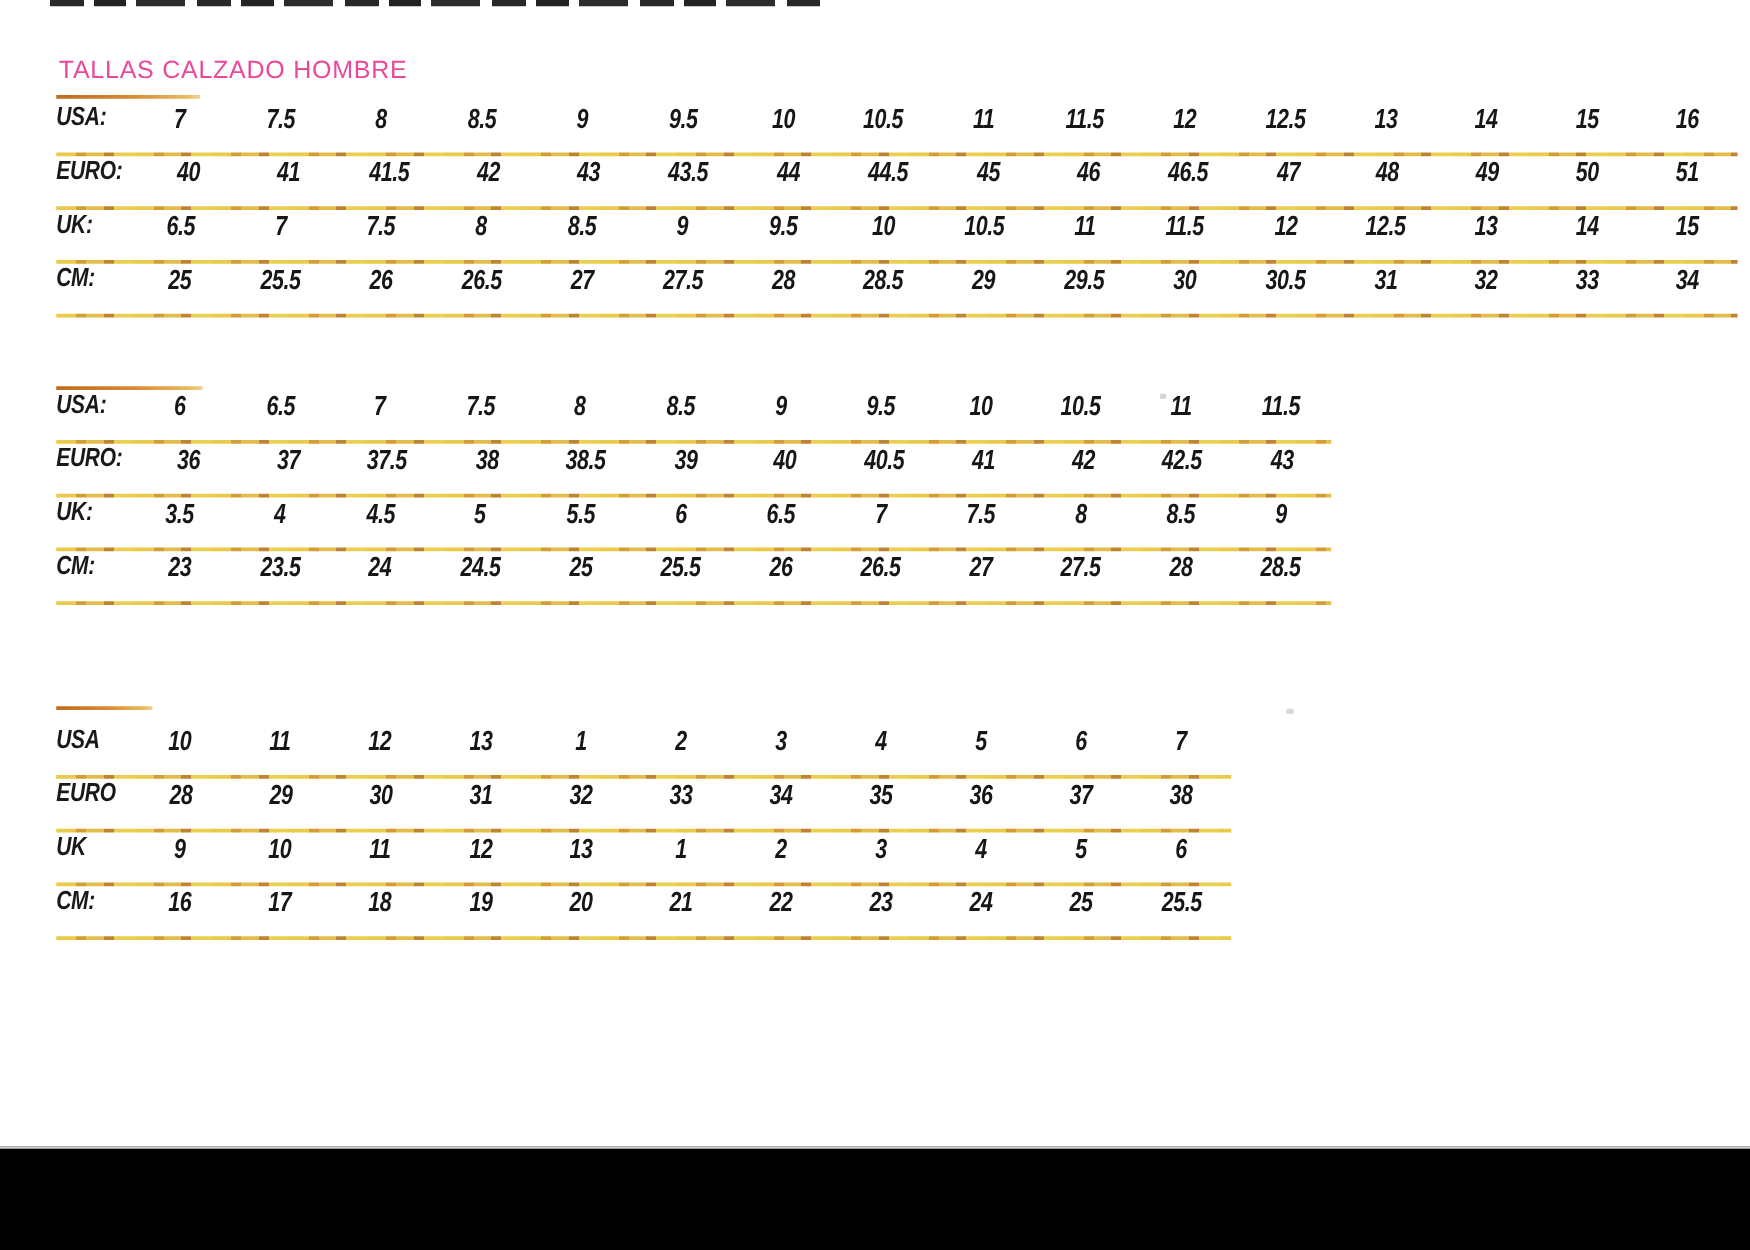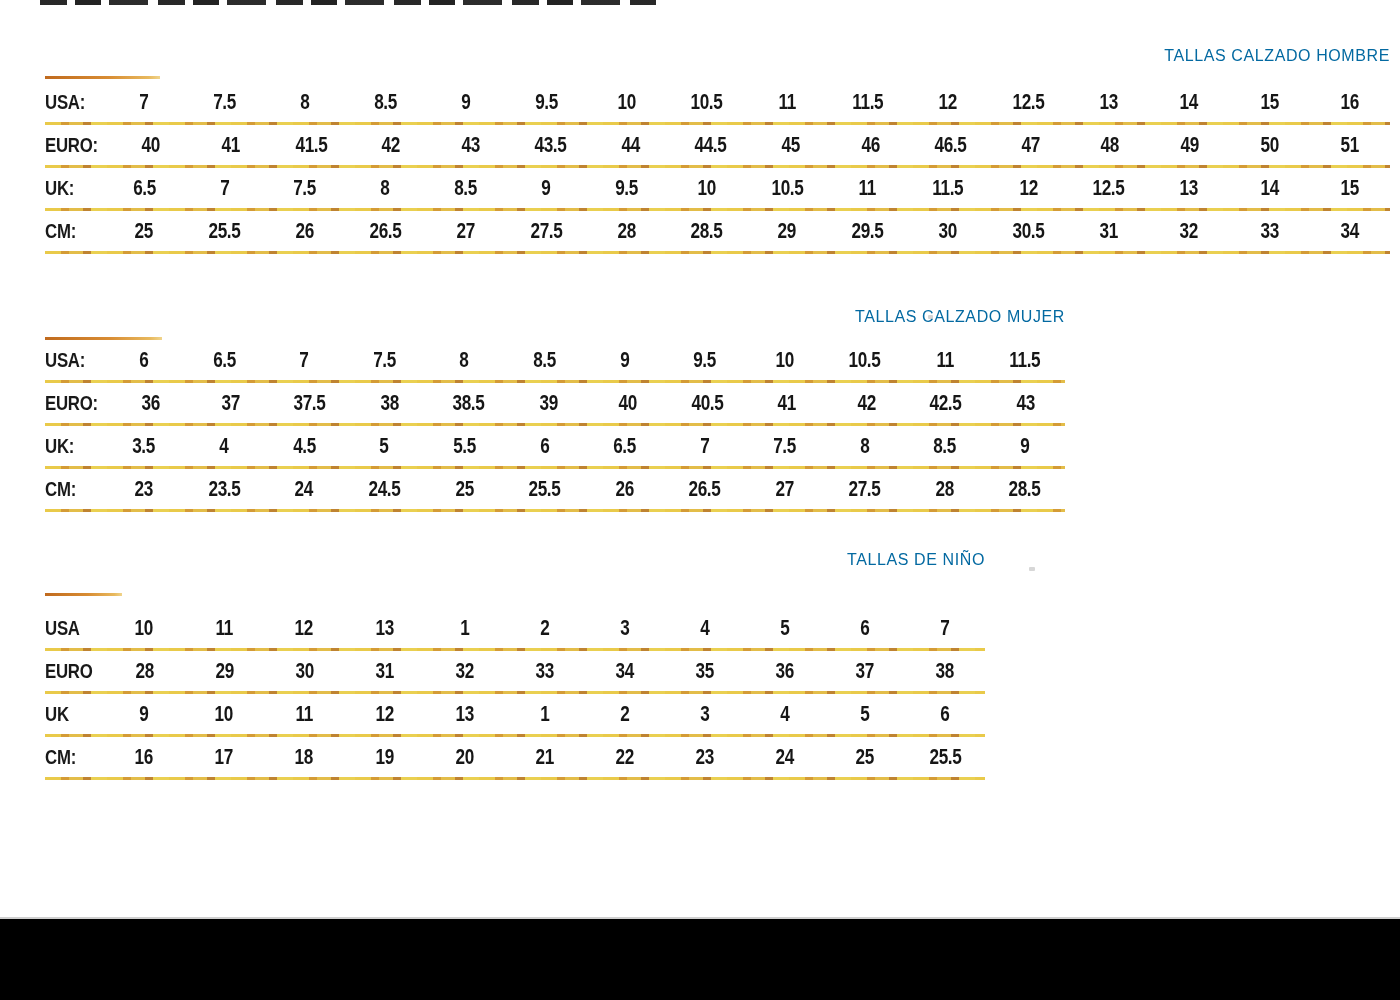--- a/index.html
+++ b/index.html
@@ -18,35 +18,35 @@
       #1a1a1a 69px 108px, rgba(0,0,0,0) 108px 118px);
     opacity:.92;
   }
 
   .sec{position:absolute;left:45px;}
   #sec-men{top:42px;width:1345px;}
   #sec-women{top:303px;width:1020px;}
   #sec-child{top:546px;width:940px;}
 
   .title{
-    font-size:16px;line-height:28px;color:#0369a1;letter-spacing:.6px;
-    margin-left:2px;white-space:nowrap;text-align:right;
+    font-size:20px;line-height:28px;color:#ec4899;letter-spacing:.6px;
+    margin-left:2px;white-space:nowrap;
   }
   #sec-child .title{margin-left:20px;}
 
   .underline{height:3px;background:linear-gradient(90deg,#c06a1e,#d88c33 55%,#e8b95e 90%,#f0d48c);}
   #sec-men .underline{width:115px;margin-top:6px;}
   #sec-women .underline{width:117px;margin-top:6px;}
   #sec-child .underline{width:77px;margin-top:19px;}
 
   #sec-men .rows{margin-top:3px;}
   #sec-women .rows{margin-top:0;}
   #sec-child .rows{margin-top:12px;}
 
-  .row{display:flex;align-items:center;height:40px;}
+  .row{display:flex;align-items:flex-start;height:40px;font-style:italic;}
   .lab{
     flex:0 0 59px;font-weight:700;font-size:21px;
     display:inline-block;transform:scaleX(.8);transform-origin:left center;
     letter-spacing:-0.3px;white-space:nowrap;color:#191919;
   }
   .cell{flex:1 1 0;text-align:center;}
   .num{
     display:inline-block;font-weight:700;font-size:22px;
     transform:scaleX(.78);letter-spacing:-0.5px;color:#161616;white-space:nowrap;
   }
@@ -154,21 +154,20 @@
           <span class="cell"><span class="num">31</span></span>
           <span class="cell"><span class="num">32</span></span>
           <span class="cell"><span class="num">33</span></span>
           <span class="cell"><span class="num">34</span></span>
         </div>
         <div class="rule"></div>
       </div>
   </section>
 
   <section class="sec" id="sec-women">
-    <div class="title">TALLAS CALZADO MUJER</div>
     <div class="underline"></div>
     <div class="rows">
         <div class="row">
           <span class="lab">USA:</span>
           <span class="cell"><span class="num">6</span></span>
           <span class="cell"><span class="num">6.5</span></span>
           <span class="cell"><span class="num">7</span></span>
           <span class="cell"><span class="num">7.5</span></span>
           <span class="cell"><span class="num">8</span></span>
           <span class="cell"><span class="num">8.5</span></span>
@@ -225,21 +224,20 @@
           <span class="cell"><span class="num">27</span></span>
           <span class="cell"><span class="num">27.5</span></span>
           <span class="cell"><span class="num">28</span></span>
           <span class="cell"><span class="num">28.5</span></span>
         </div>
         <div class="rule"></div>
       </div>
   </section>
 
   <section class="sec" id="sec-child">
-    <div class="title">TALLAS DE NIÑO</div>
     <div class="underline"></div>
     <div class="rows">
         <div class="row">
           <span class="lab">USA</span>
           <span class="cell"><span class="num">10</span></span>
           <span class="cell"><span class="num">11</span></span>
           <span class="cell"><span class="num">12</span></span>
           <span class="cell"><span class="num">13</span></span>
           <span class="cell"><span class="num">1</span></span>
           <span class="cell"><span class="num">2</span></span>

